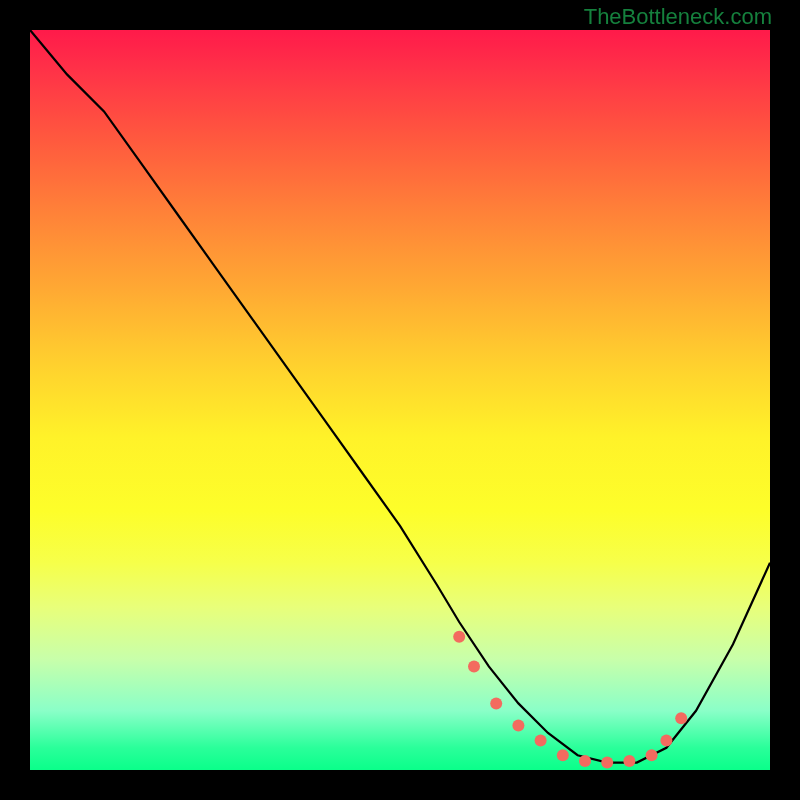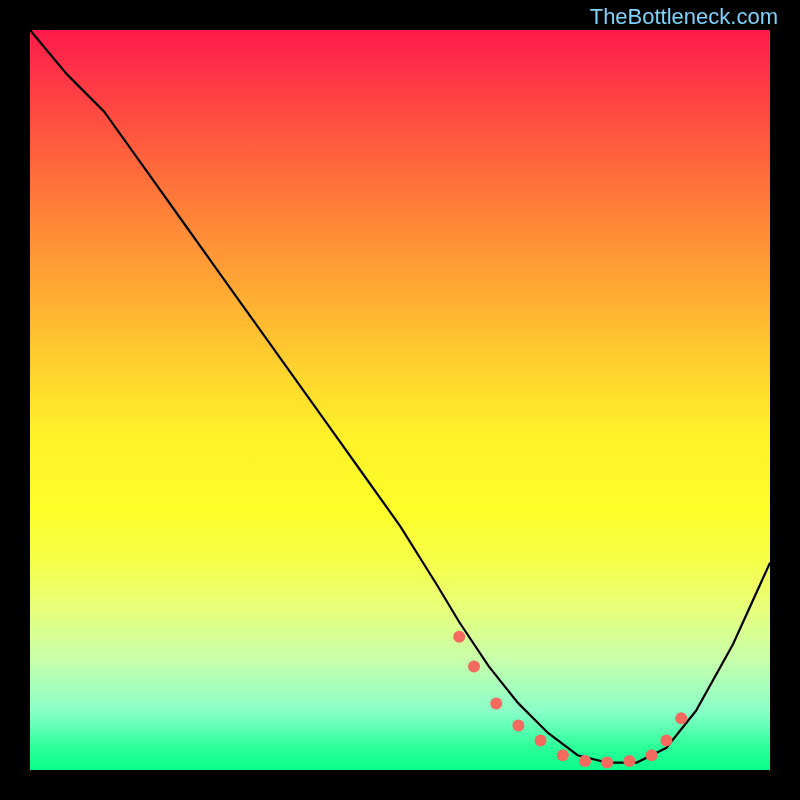--- a/index.html
+++ b/index.html
@@ -7,22 +7,22 @@
     padding: 0;
     width: 800px;
     height: 800px;
     background: #000;
     position: relative;
     font-family: Arial, sans-serif;
   }
   .watermark {
     position: absolute;
     top: 4px;
-    right: 22px;
-    color: #7dd3fc;
+    right: 28px;
+    color: #15803d;
     font-size: 22px;
     z-index: 10;
   }
   .plot-area {
     position: absolute;
     left: 30px;
     top: 30px;
     width: 740px;
     height: 740px;
     background: linear-gradient(to bottom,

